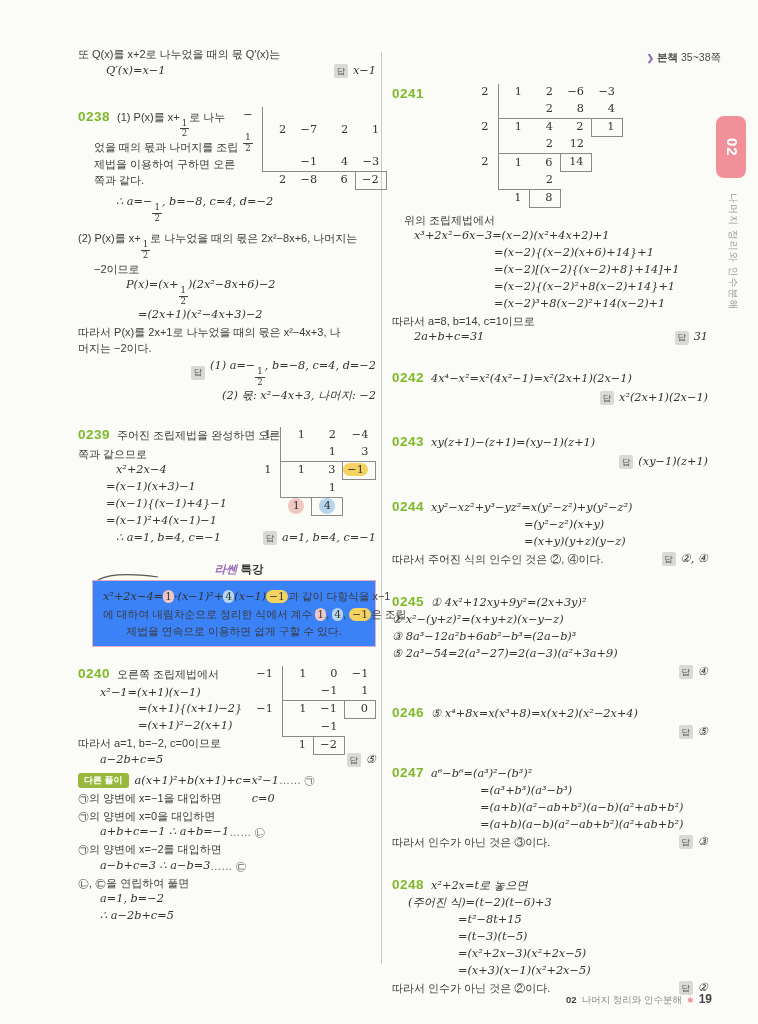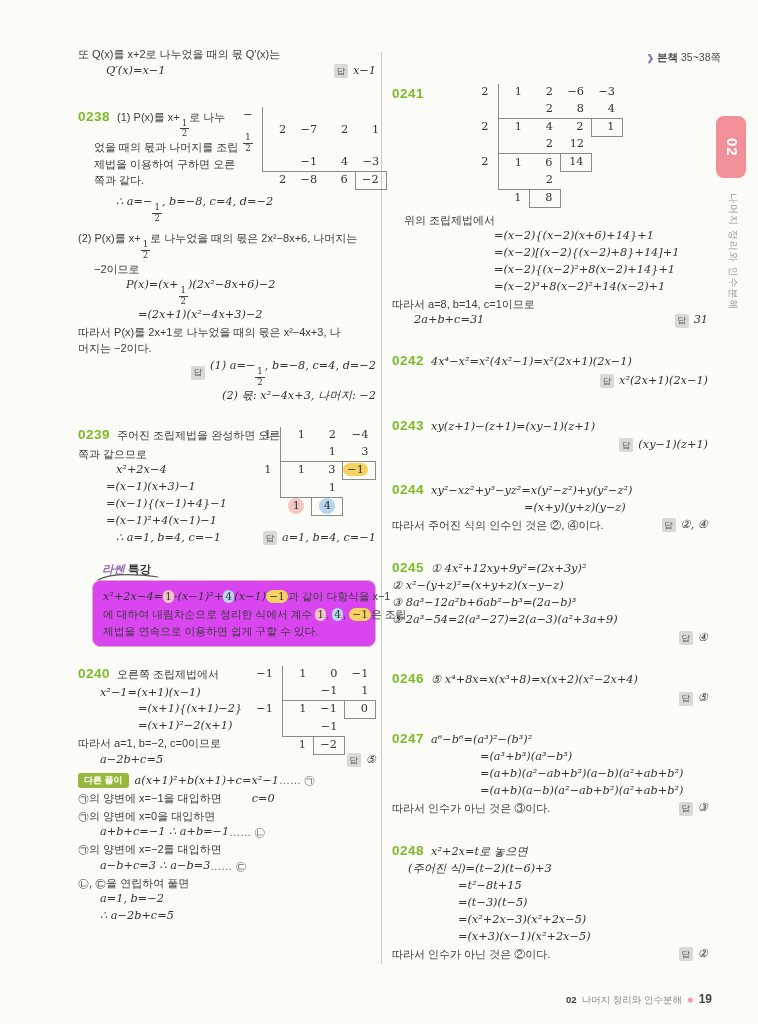--- a/index.html
+++ b/index.html
@@ -63,25 +63,25 @@
   .cp, .cb { display:inline-flex; width:16px; height:16px; border-radius:50%; align-items:center; justify-content:center; }
   .cp { background:#f1c7c3; } .cb { background:#b5d6ec; }
 
   .vfrac { display:inline-flex; flex-direction:column; vertical-align:-5px; font-size:8.5px; line-height:1.15;
            text-align:center; font-style:normal; font-family:"DejaVu Serif", serif; }
   .vfrac .fn { border-bottom:1px solid #444; padding:0 2px; }
 
   .flexrow { display:flex; justify-content:space-between; align-items:center; }
 
   
-  .tipwrap { margin:14px 0 4px 14px; }
+  .tipwrap { margin:14px 0 4px 14px;text-align:center; }
   .tiplabel { position:relative; margin-left:10px; margin-bottom:2px; }
   .tip-script { color:#9b6bb5; font-style:italic; font-weight:bold; font-size:11.5px; margin-right:3px; }
   .tip-bold { font-weight:bold; color:#333; font-size:11.5px; }
-  .tipbox { border:1.5px solid #e7abc3; border-radius:8px; padding:7px 10px; background:#d946ef; font-size:10.8px; }
+  .tipbox { border:1.5px solid #e7abc3; border-radius:0; padding:7px 10px; background:#3b82f6; font-size:10.8px; }
   .tipbox .row { white-space:nowrap; }
   .hp2 { background:#f1c7c3; border-radius:6px; padding:0 2px; font-family:"DejaVu Serif",serif; }
   .hb2 { background:#b5d6ec; border-radius:6px; padding:0 2px; font-family:"DejaVu Serif",serif; }
   .hy2 { background:#f6d35e; border-radius:7px; padding:0 3px; font-family:"DejaVu Serif",serif; }
 
   .altbadge { display:inline-block; background:#97b83d; color:#fff; font-size:9px; font-weight:bold;
     padding:1px 6px; border-radius:3px; margin-right:6px; vertical-align:1px; }
   .sp30 { display:inline-block; width:30px; }
 </style>
 </head>
@@ -385,20 +385,21 @@
                 <td class="dv"></td>
                 <td>1</td>
                 <td class="x">8</td>
                 <td></td>
                 <td></td>
               </tr>
         </tbody>
           </table>
       </div>
       <div class="line kr" style="margin-top:4px;margin-left:12px;">위의 조립제법에서</div>
+      <div class="line math ml22">x³+2x²−6x−3=(x−2)(x²+4x+2)+1</div>
       <div class="line math ml102">=(x−2){(x−2)(x+6)+14}+1</div>
       <div class="line math ml102">=(x−2)[(x−2){(x−2)+8}+14]+1</div>
       <div class="line math ml102">=(x−2){(x−2)²+8(x−2)+14}+1</div>
       <div class="line math ml102">=(x−2)³+8(x−2)²+14(x−2)+1</div>
       <div class="line kr">따라서 a=8, b=14, c=1이므로</div>
       <div class="eqans">
         <span class="math ml22">2a+b+c=31</span>
         <span class="rt">
             <span class="ans-badge">답</span>
             <span class="math">31</span>
@@ -423,20 +424,21 @@
       <div class="ansline">
         <span class="ans-badge">답</span>
           <span class="math">(xy−1)(z+1)</span>
       </div>
     </div>
 
     <div class="prob" style="margin-top:26px;">
       <div class="line">
         <span class="pnum">0244</span><span class="math">xy²−xz²+y³−yz²=x(y²−z²)+y(y²−z²)</span>
       </div>
+      <div class="line math ml132">=(y²−z²)(x+y)</div>
       <div class="line math ml132">=(x+y)(y+z)(y−z)</div>
       <div class="eqans">
         <span class="kr">따라서 주어진 식의 인수인 것은 ②, ④이다.</span>
         <span class="rt">
             <span class="ans-badge">답</span>
             <span class="math">②, ④</span>
           </span>
       </div>
     </div>
 

